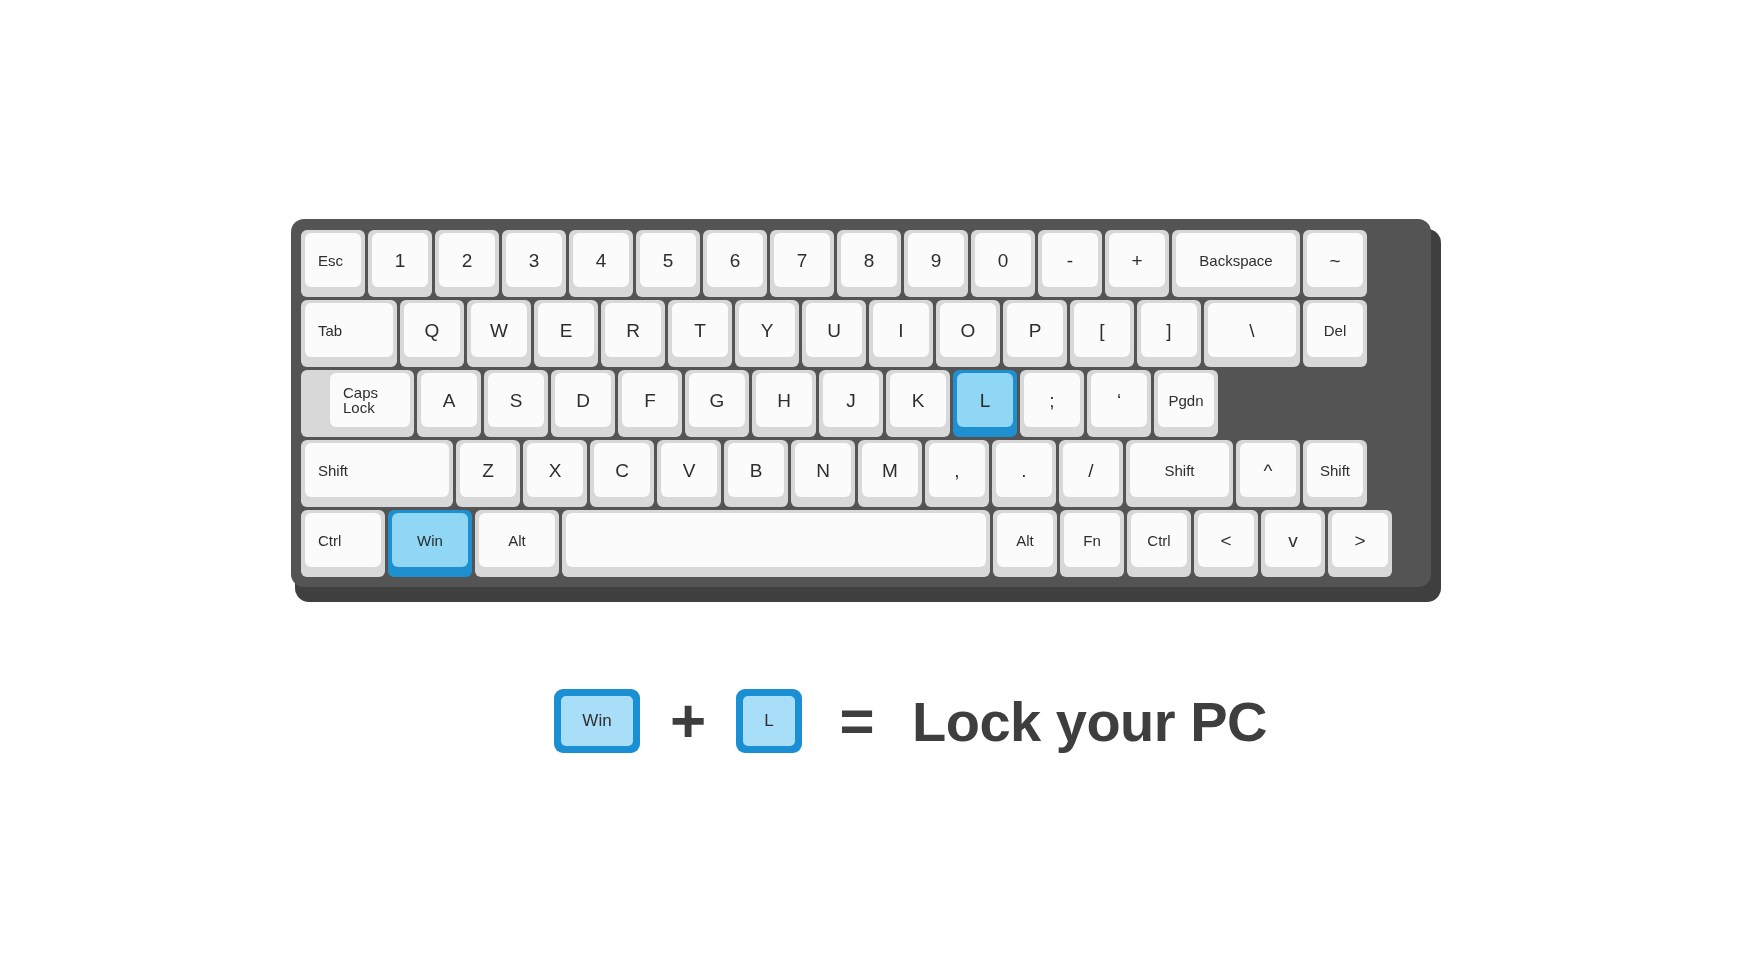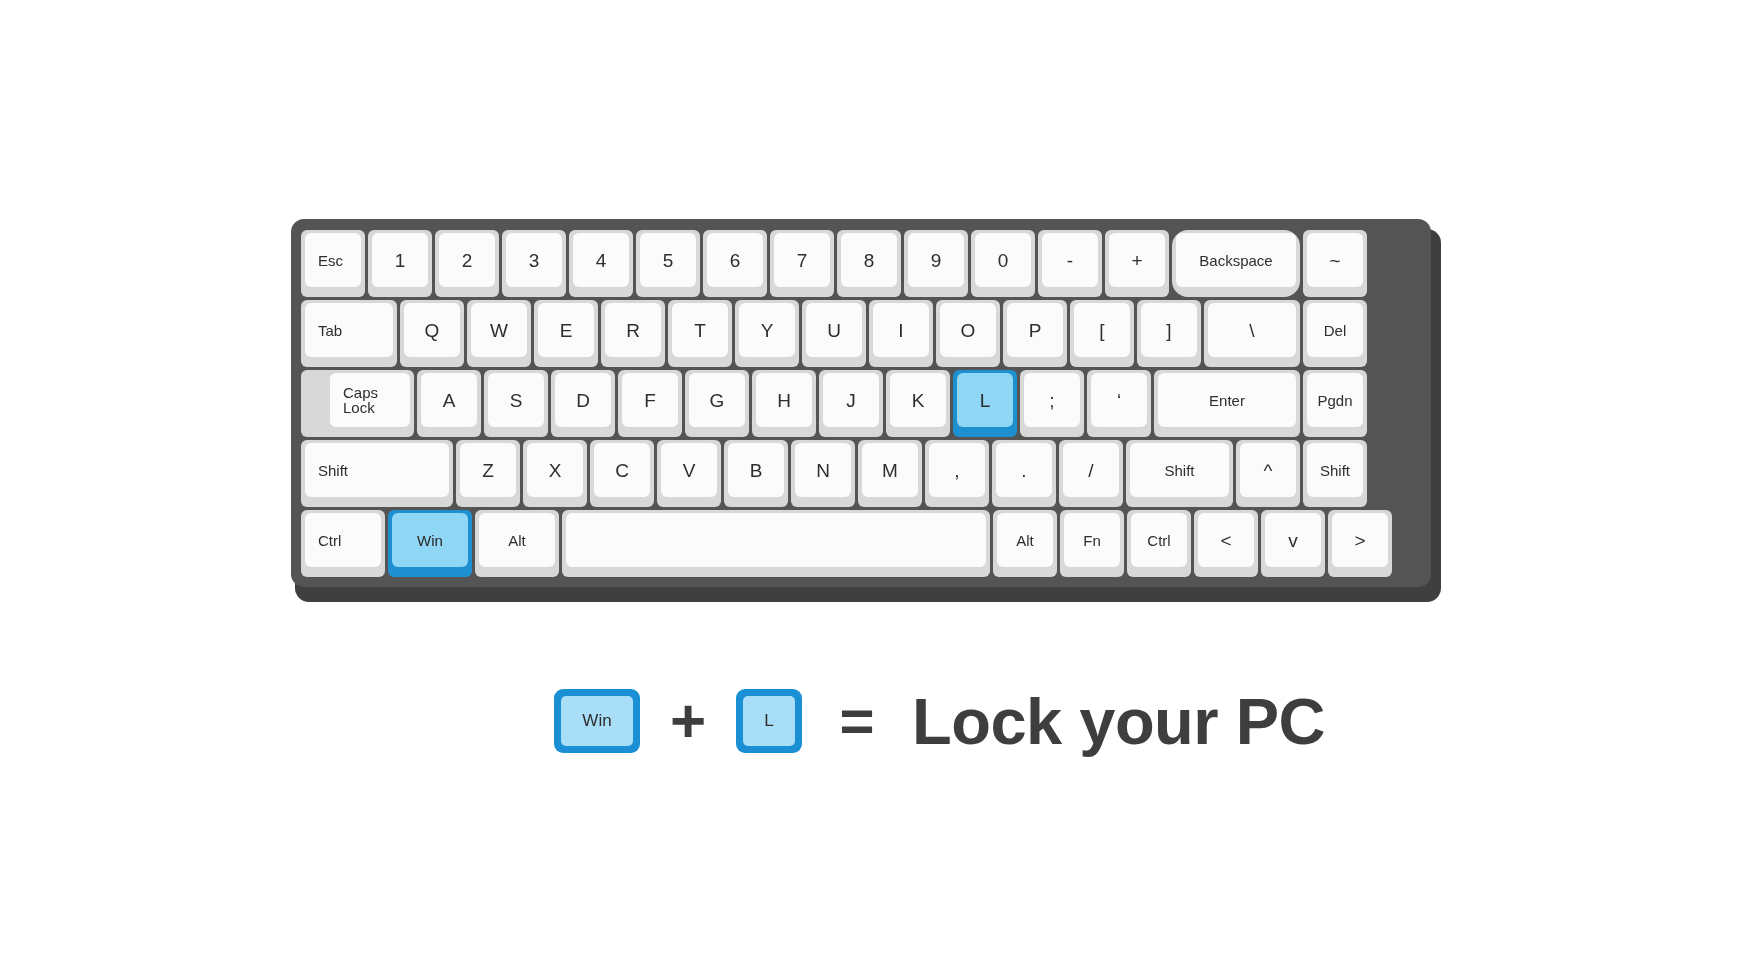--- a/index.html
+++ b/index.html
@@ -120,21 +120,21 @@
   }
   .legend-op {
     color: #3e3e3e;
     font-weight: bold;
     text-align: center;
   }
   .op-plus  { font-size: 62px; width: 96px; line-height: 0.8; }
   .op-eq    { font-size: 60px; width: 110px; line-height: 0.8; }
   .legend-text {
     color: #3e3e3e;
-    font-size: 65px;
+    font-size: 56px;
     font-weight: bold;
     letter-spacing: -0.5px;
     white-space: nowrap;
   }
 </style>
 </head>
 <body>
 
 <div id="keyboard-figure">
   <div class="kb-shadow"></div>
@@ -173,21 +173,21 @@
           </div>
           <div class="key" style="width: 64px;">
             <div class="keycap center">0</div>
           </div>
           <div class="key" style="width: 64px;">
             <div class="keycap center">-</div>
           </div>
           <div class="key" style="width: 64px;">
             <div class="keycap center">+</div>
           </div>
-          <div class="key" style="width: 128px; border-radius: 16px;">
+          <div class="key" style="width: 128px;">
             <div class="keycap center small">Backspace</div>
           </div>
           <div class="key" style="width: 64px;">
             <div class="keycap center">~</div>
           </div>
         </div>
         <div class="kb-row">
           <div class="key" style="width: 96px;">
             <div class="keycap left small">Tab</div>
           </div>
@@ -263,23 +263,20 @@
             <div class="keycap center">K</div>
           </div>
           <div class="key hl" style="width: 64px;">
             <div class="keycap center">L</div>
           </div>
           <div class="key" style="width: 64px;">
             <div class="keycap center">;</div>
           </div>
           <div class="key" style="width: 64px;">
             <div class="keycap center">‘</div>
-          </div>
-          <div class="key" style="width: 146px;">
-            <div class="keycap center small">Enter</div>
           </div>
           <div class="key" style="width: 64px;">
             <div class="keycap center small">Pgdn</div>
           </div>
         </div>
         <div class="kb-row">
           <div class="key" style="width: 152px;">
             <div class="keycap left small">Shift</div>
           </div>
           <div class="key" style="width: 64px;">

